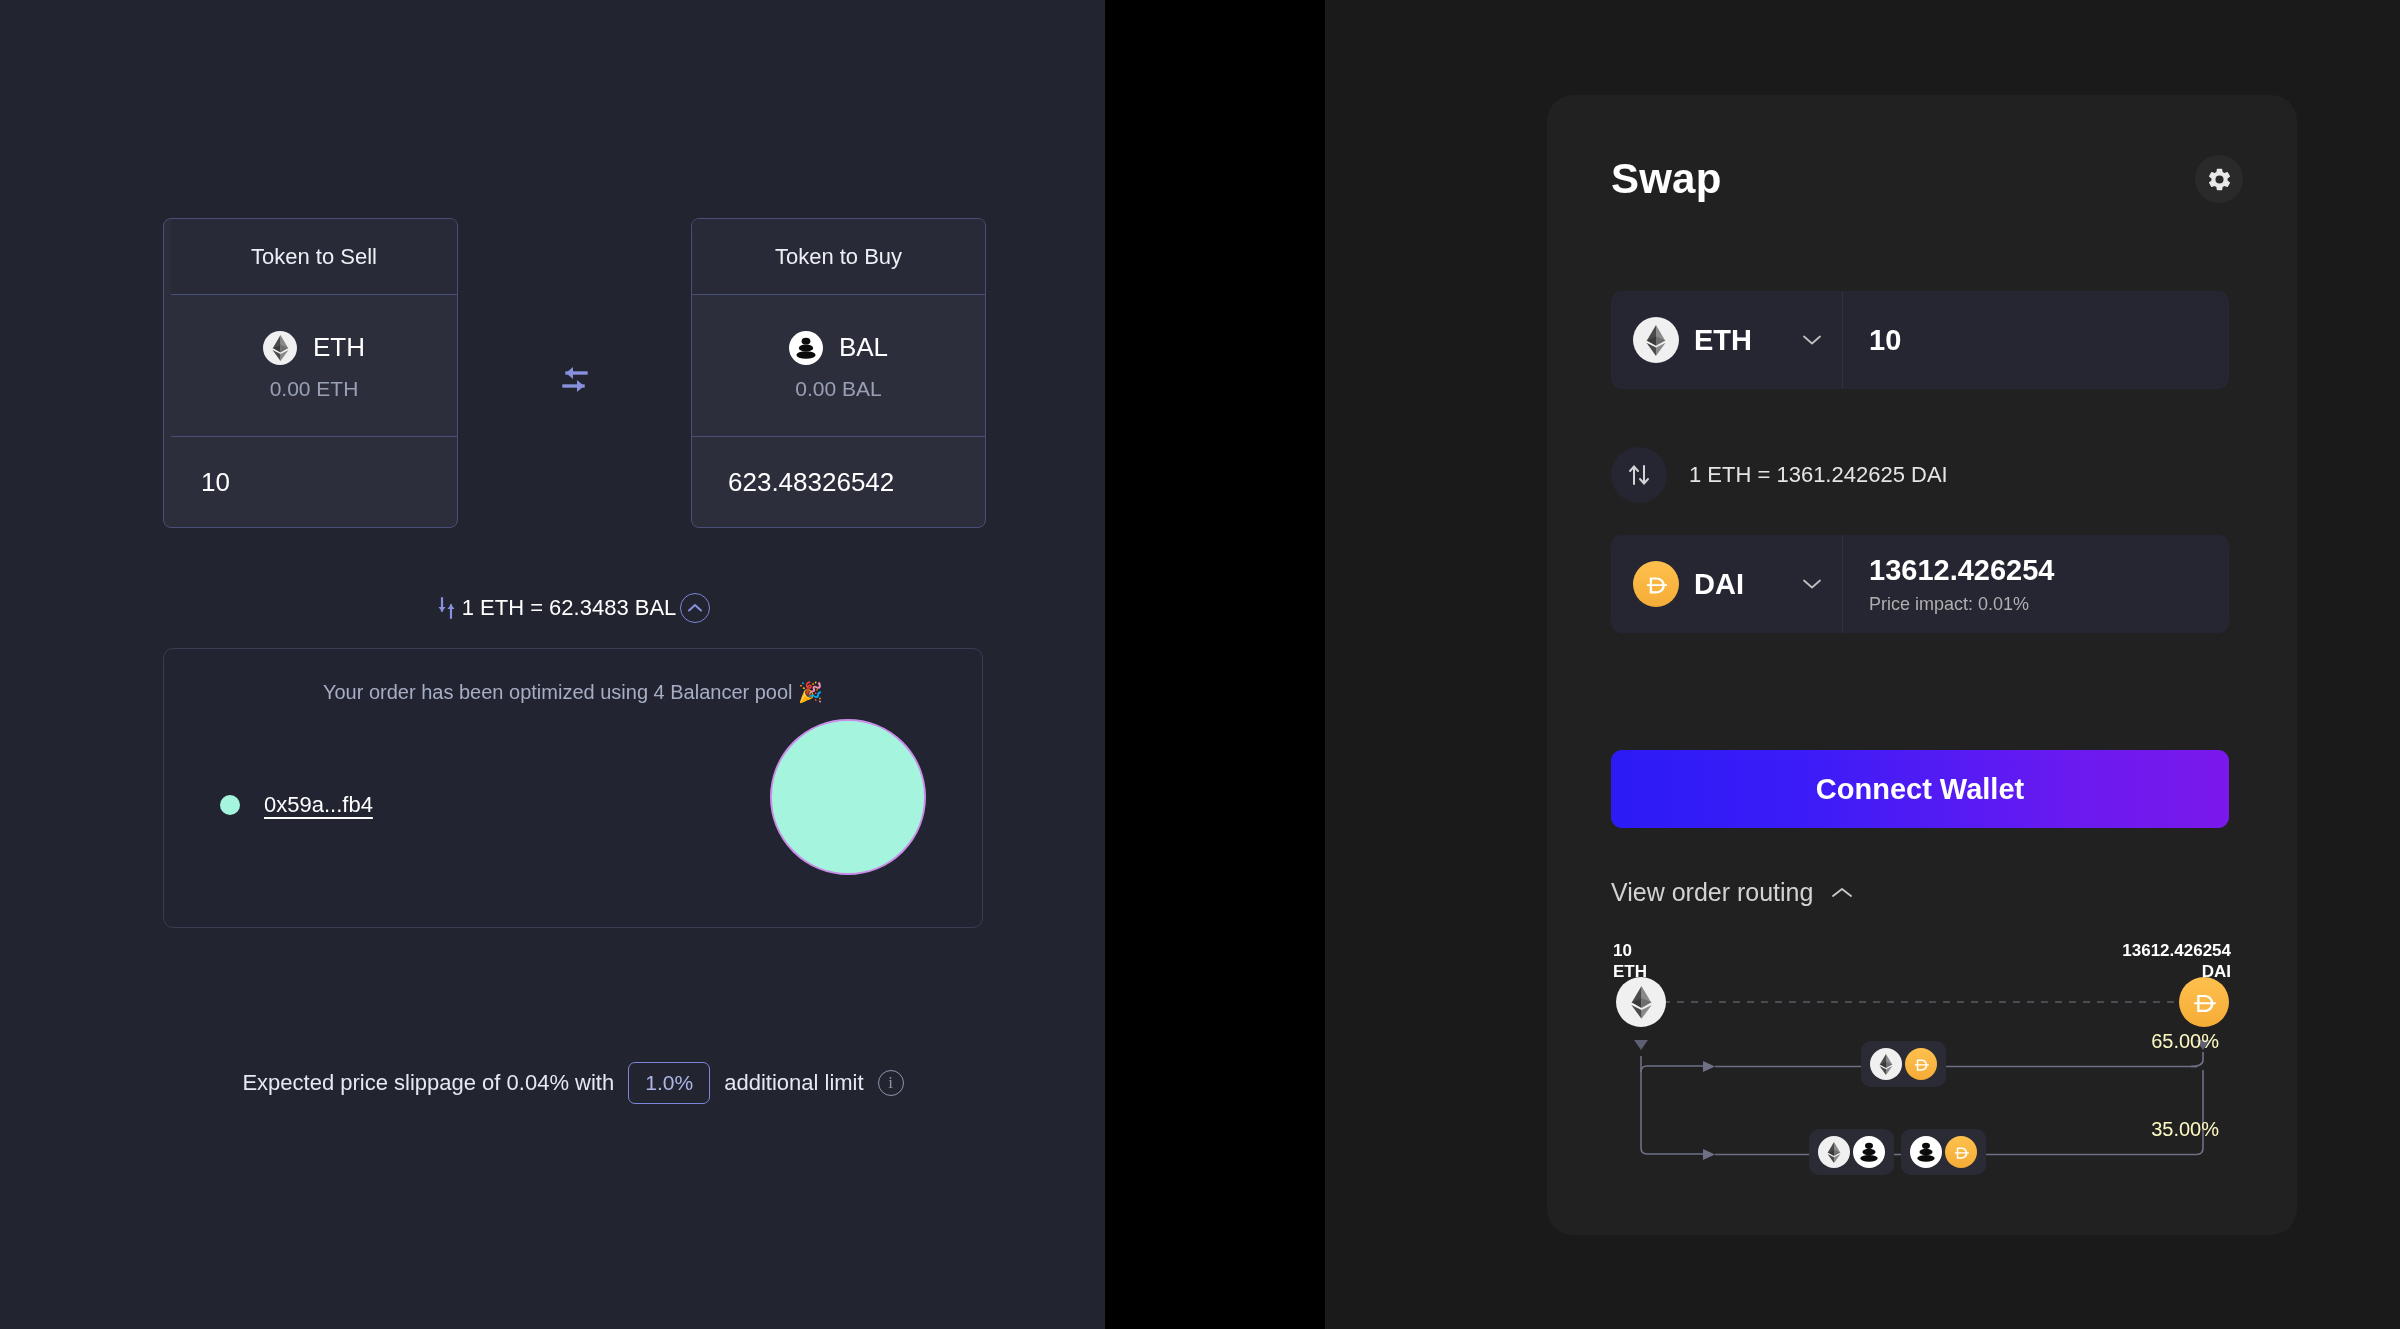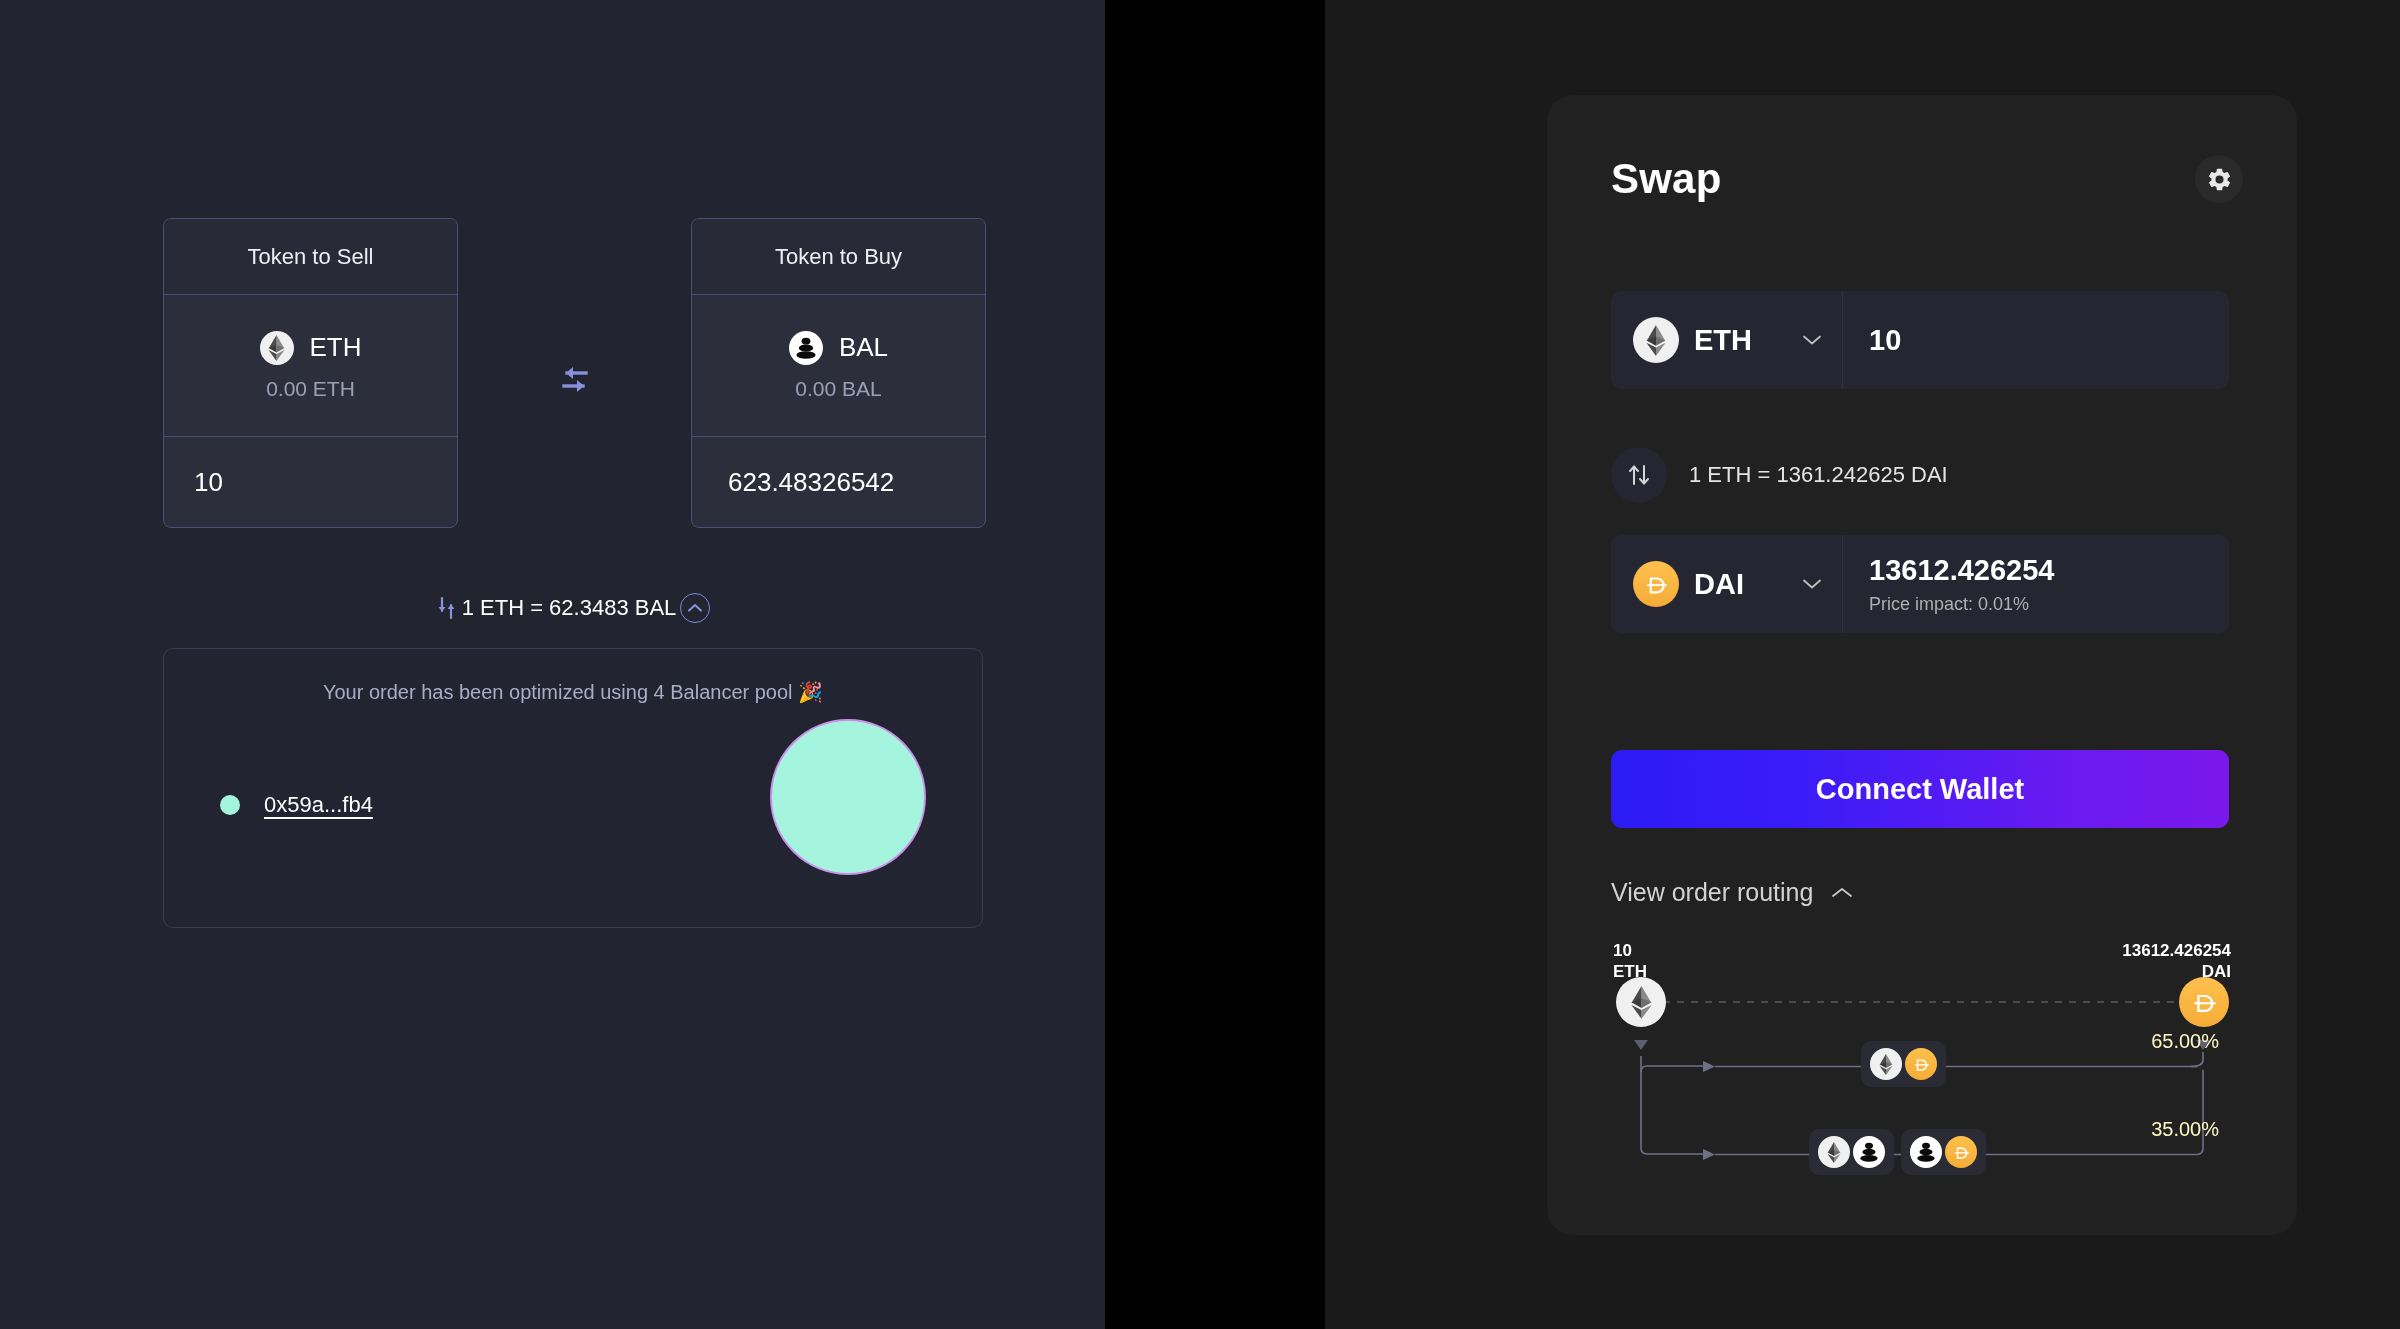--- a/index.html
+++ b/index.html
@@ -23,21 +23,21 @@
 
   
   .token-card {
     position: absolute;
     width: 295px;
     border: 1px solid #4A4F78;
     border-radius: 8px;
     background: #2C2E3C;
     overflow: hidden;
   }
-  .tc-sell { left: 163px; top: 218px; }
+  .tc-sell { left: 163px; top: 218px; padding-left: 7px; }
   .tc-buy  { left: 691px; top: 218px; }
 
   .tc-head {
     height: 76px;
     display: flex; align-items: center; justify-content: center;
     font-size: 22px; color: #EDEFF5;
     border-bottom: 1px solid #4A4F78;
     background: #282A37;
   }
   .tc-body {
@@ -293,20 +293,26 @@
     <div class="opt-panel">
       <div class="opt-title">Your order has been optimized using 4 Balancer pool 🎉</div>
       <div class="opt-row">
         <span class="opt-dot" style="background:#A5F5DE;"></span>
         <a class="opt-link">0x59a...fb4</a>
         <span class="opt-pct">100%</span>
       </div>
       <div class="opt-pie" style="background:#A5F5DE; border:2.5px solid #C98FE8;"></div>
     </div>
 
+    <div class="slip-row">
+      <span class="slip-text">Expected price slippage of 0.04% with</span>
+      <input class="slip-input" value="1.0%" style="">
+      <span class="slip-text">additional limit</span>
+      <span class="info-circle">i</span>
+    </div>
   </div>
 
   <div class="gap-panel"></div>
 
   <div class="right-panel">
     <div class="swap-card">
 
       <div class="swap-head">
         <div class="swap-title">Swap</div>
         <div class="gear-btn">

